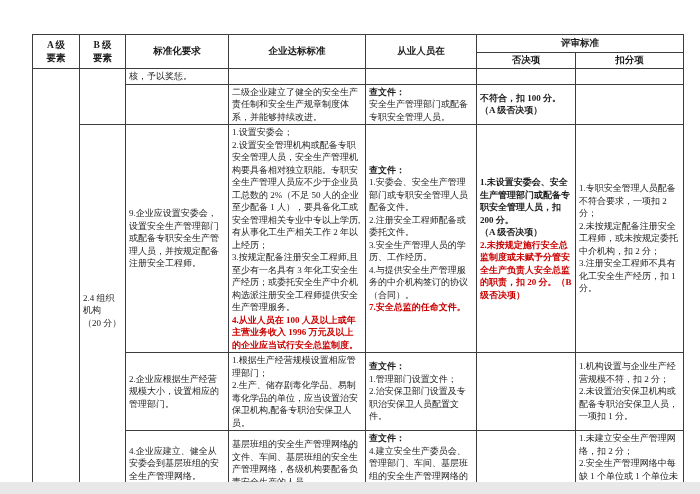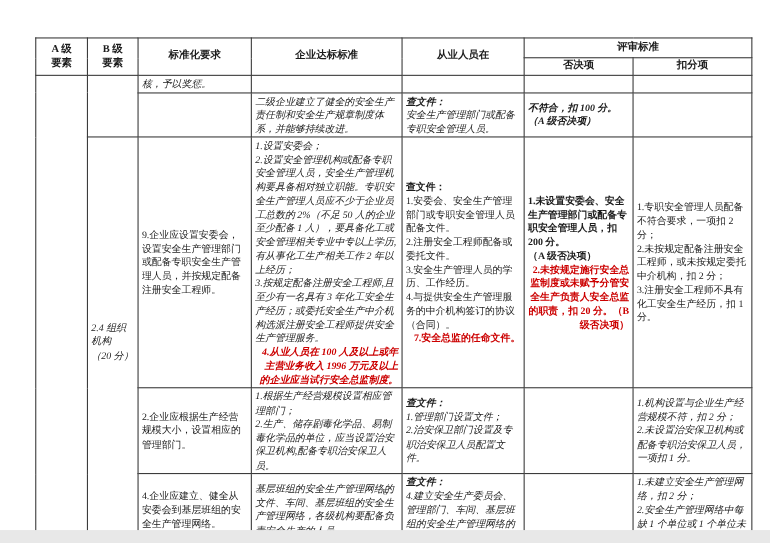--- a/index.html
+++ b/index.html
@@ -28,22 +28,22 @@
     box-sizing:border-box;
     overflow:hidden;
   }
   .doc-table th{
     text-align:center;
     font-weight:bold;
     font-size:9.5px;
   }
   .cell-text{white-space:pre-line;display:block;}
   .bold{font-weight:bold;}
-  .red{color:#cc0000;font-weight:bold;text-align:right;}
-  .v-top{vertical-align:top;font-style:italic;}
+  .red{color:#cc0000;font-weight:bold;}
+  .v-top{vertical-align:top;}
   .footer{
     position:absolute;left:0;right:0;top:443px;
     text-align:center;
     font-size:8px;color:#444;
     font-family:"Liberation Serif", serif;
   }
 </style>
 </head>
 <body>
 

